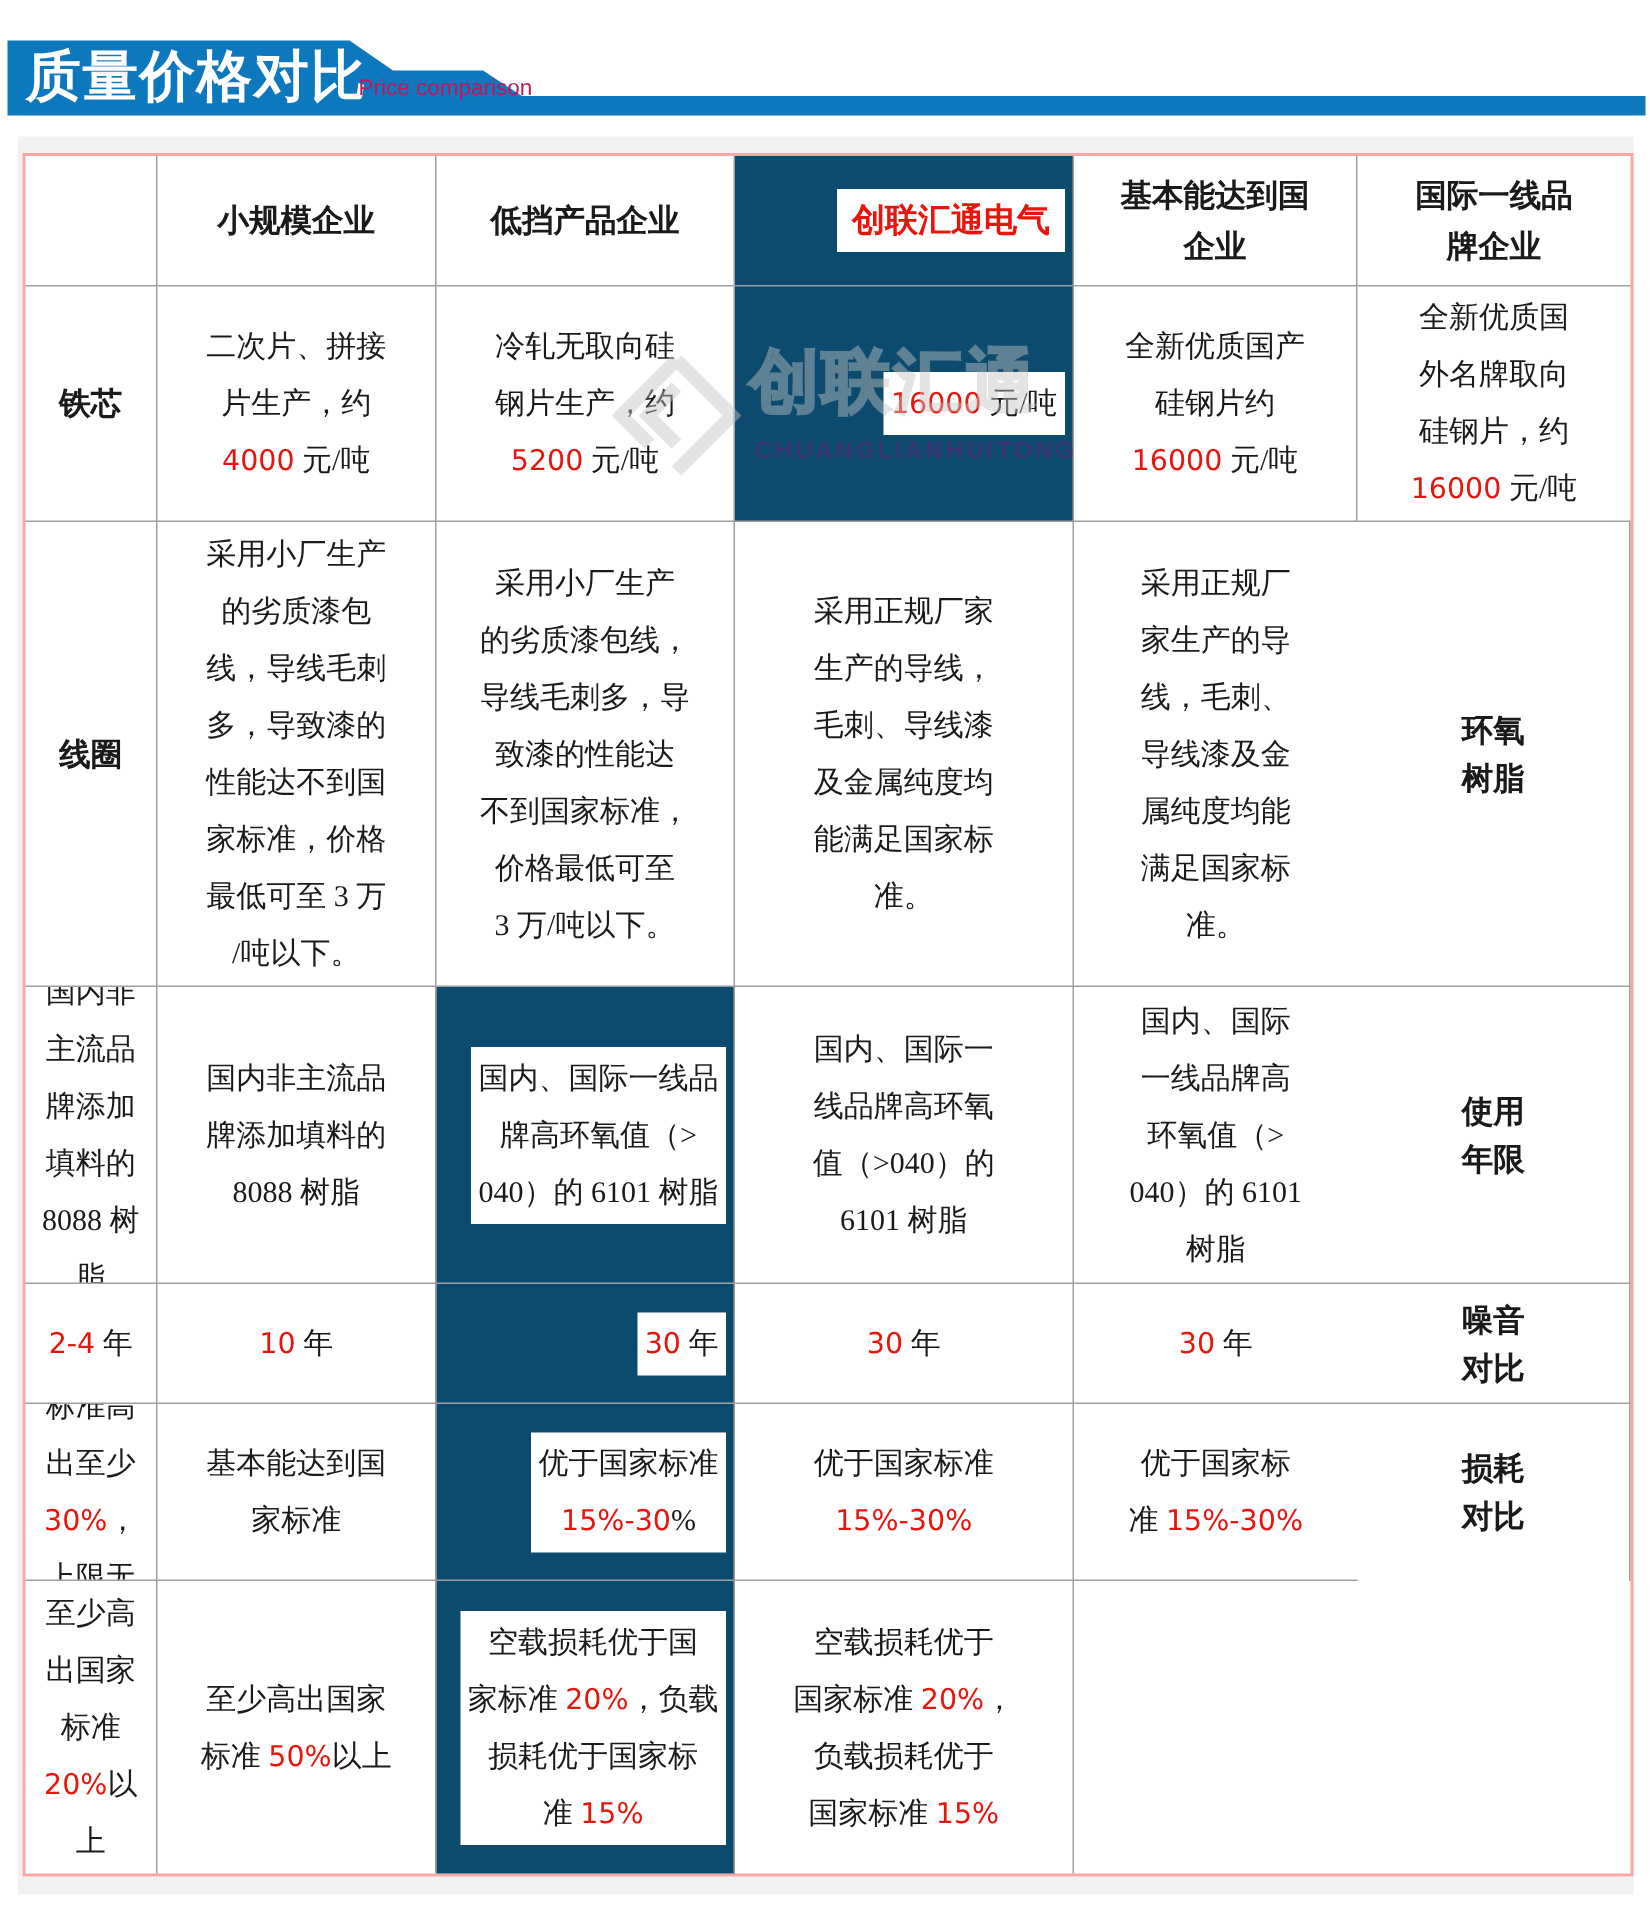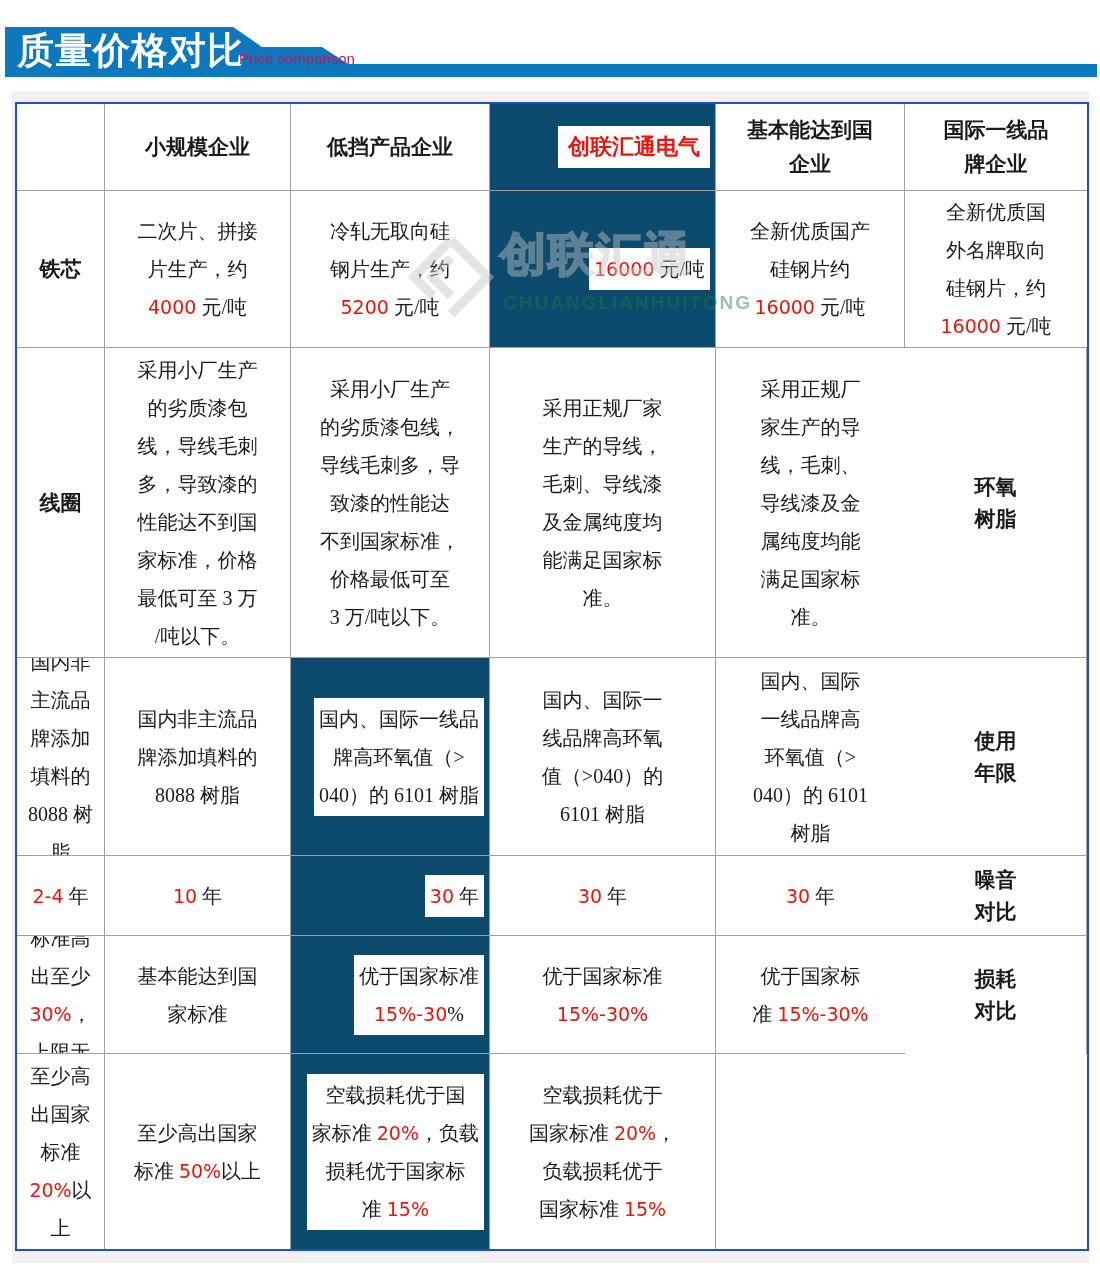--- a/index.html
+++ b/index.html
@@ -26,21 +26,21 @@
     position:absolute;left:12px;top:91px;width:1077px;height:1172px;
     background:#f1f1f1;
   }
   
   .cmp-table{
     position:absolute;left:15px;top:102px;
     display:grid;
     grid-template-columns:88px 186px 199px 226px 189px 182px;
     grid-template-rows:87px 157px 310px 198px 80px 118px 195px;
     background:#ffffff;
-    border:2px solid #1d4ed8;
+    border:2px solid #fca5a5;
     z-index:2;
   }
   .cell{
     display:flex;align-items:center;justify-content:center;
     text-align:center;
     border-right:1px solid #9f9f9f;border-bottom:1px solid #9f9f9f;
     font-size:20px;line-height:38px;color:#1a1a1a;
     padding:2px 5px;box-sizing:border-box;
     overflow:hidden;
   }
@@ -71,21 +71,21 @@
   .wm-diamond{position:absolute;left:0;top:6px;}
   .wm-cn{
     position:absolute;left:92px;top:-4px;white-space:nowrap;
     font-family:"Liberation Sans","DejaVu Sans",sans-serif;
     font-size:46px;font-weight:bold;color:rgba(190,190,190,0.38);
     -webkit-text-stroke:2px #c4c4c4;letter-spacing:2px;
   }
   .wm-en{
     position:absolute;left:95px;top:64px;white-space:nowrap;
     font-family:"Liberation Sans","DejaVu Sans",sans-serif;
-    font-size:19px;font-weight:bold;color:#15803d;letter-spacing:2px;
+    font-size:16px;font-weight:bold;color:#701a75;letter-spacing:2px;
   }
 </style>
 </head>
 <body>
 
 <div class="banner">
   <svg width="1100" height="90">
     <polygon points="5,27 233,27 262,47 322,47 348,64 1097,64 1097,77 5,77" fill="#0d78bd"></polygon>
   </svg>
   <div class="banner-title">质量价格对比</div>

